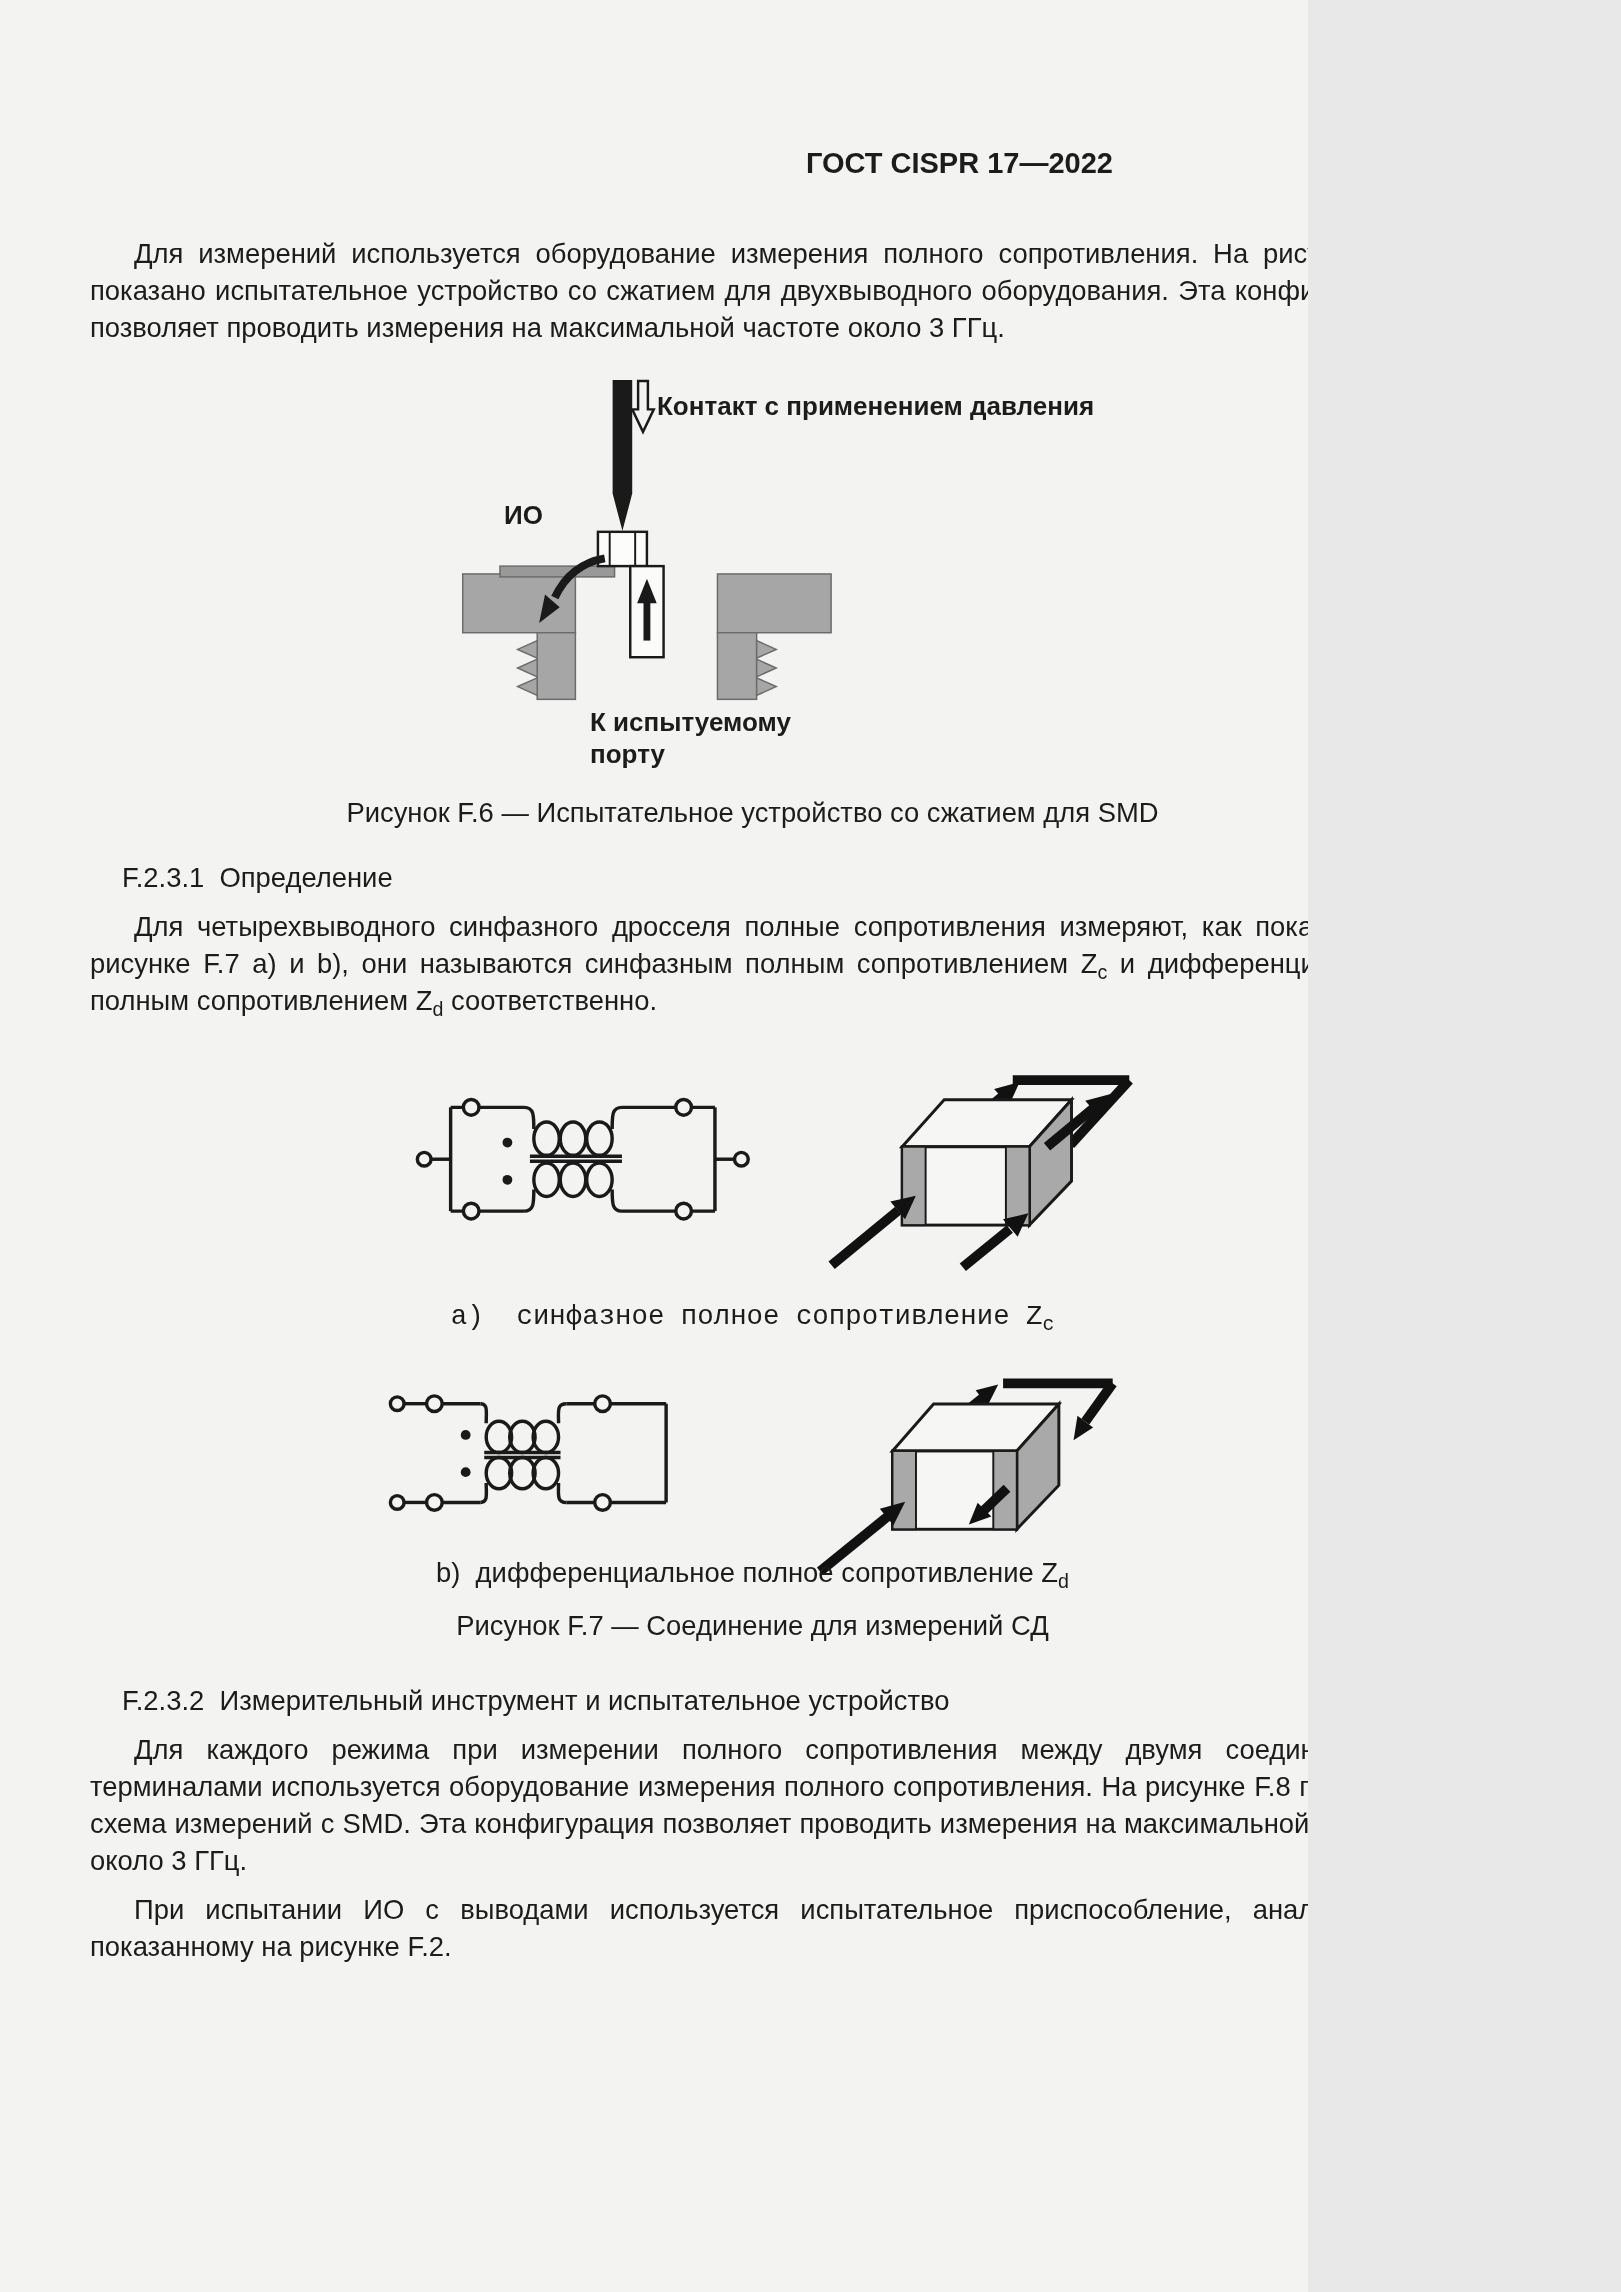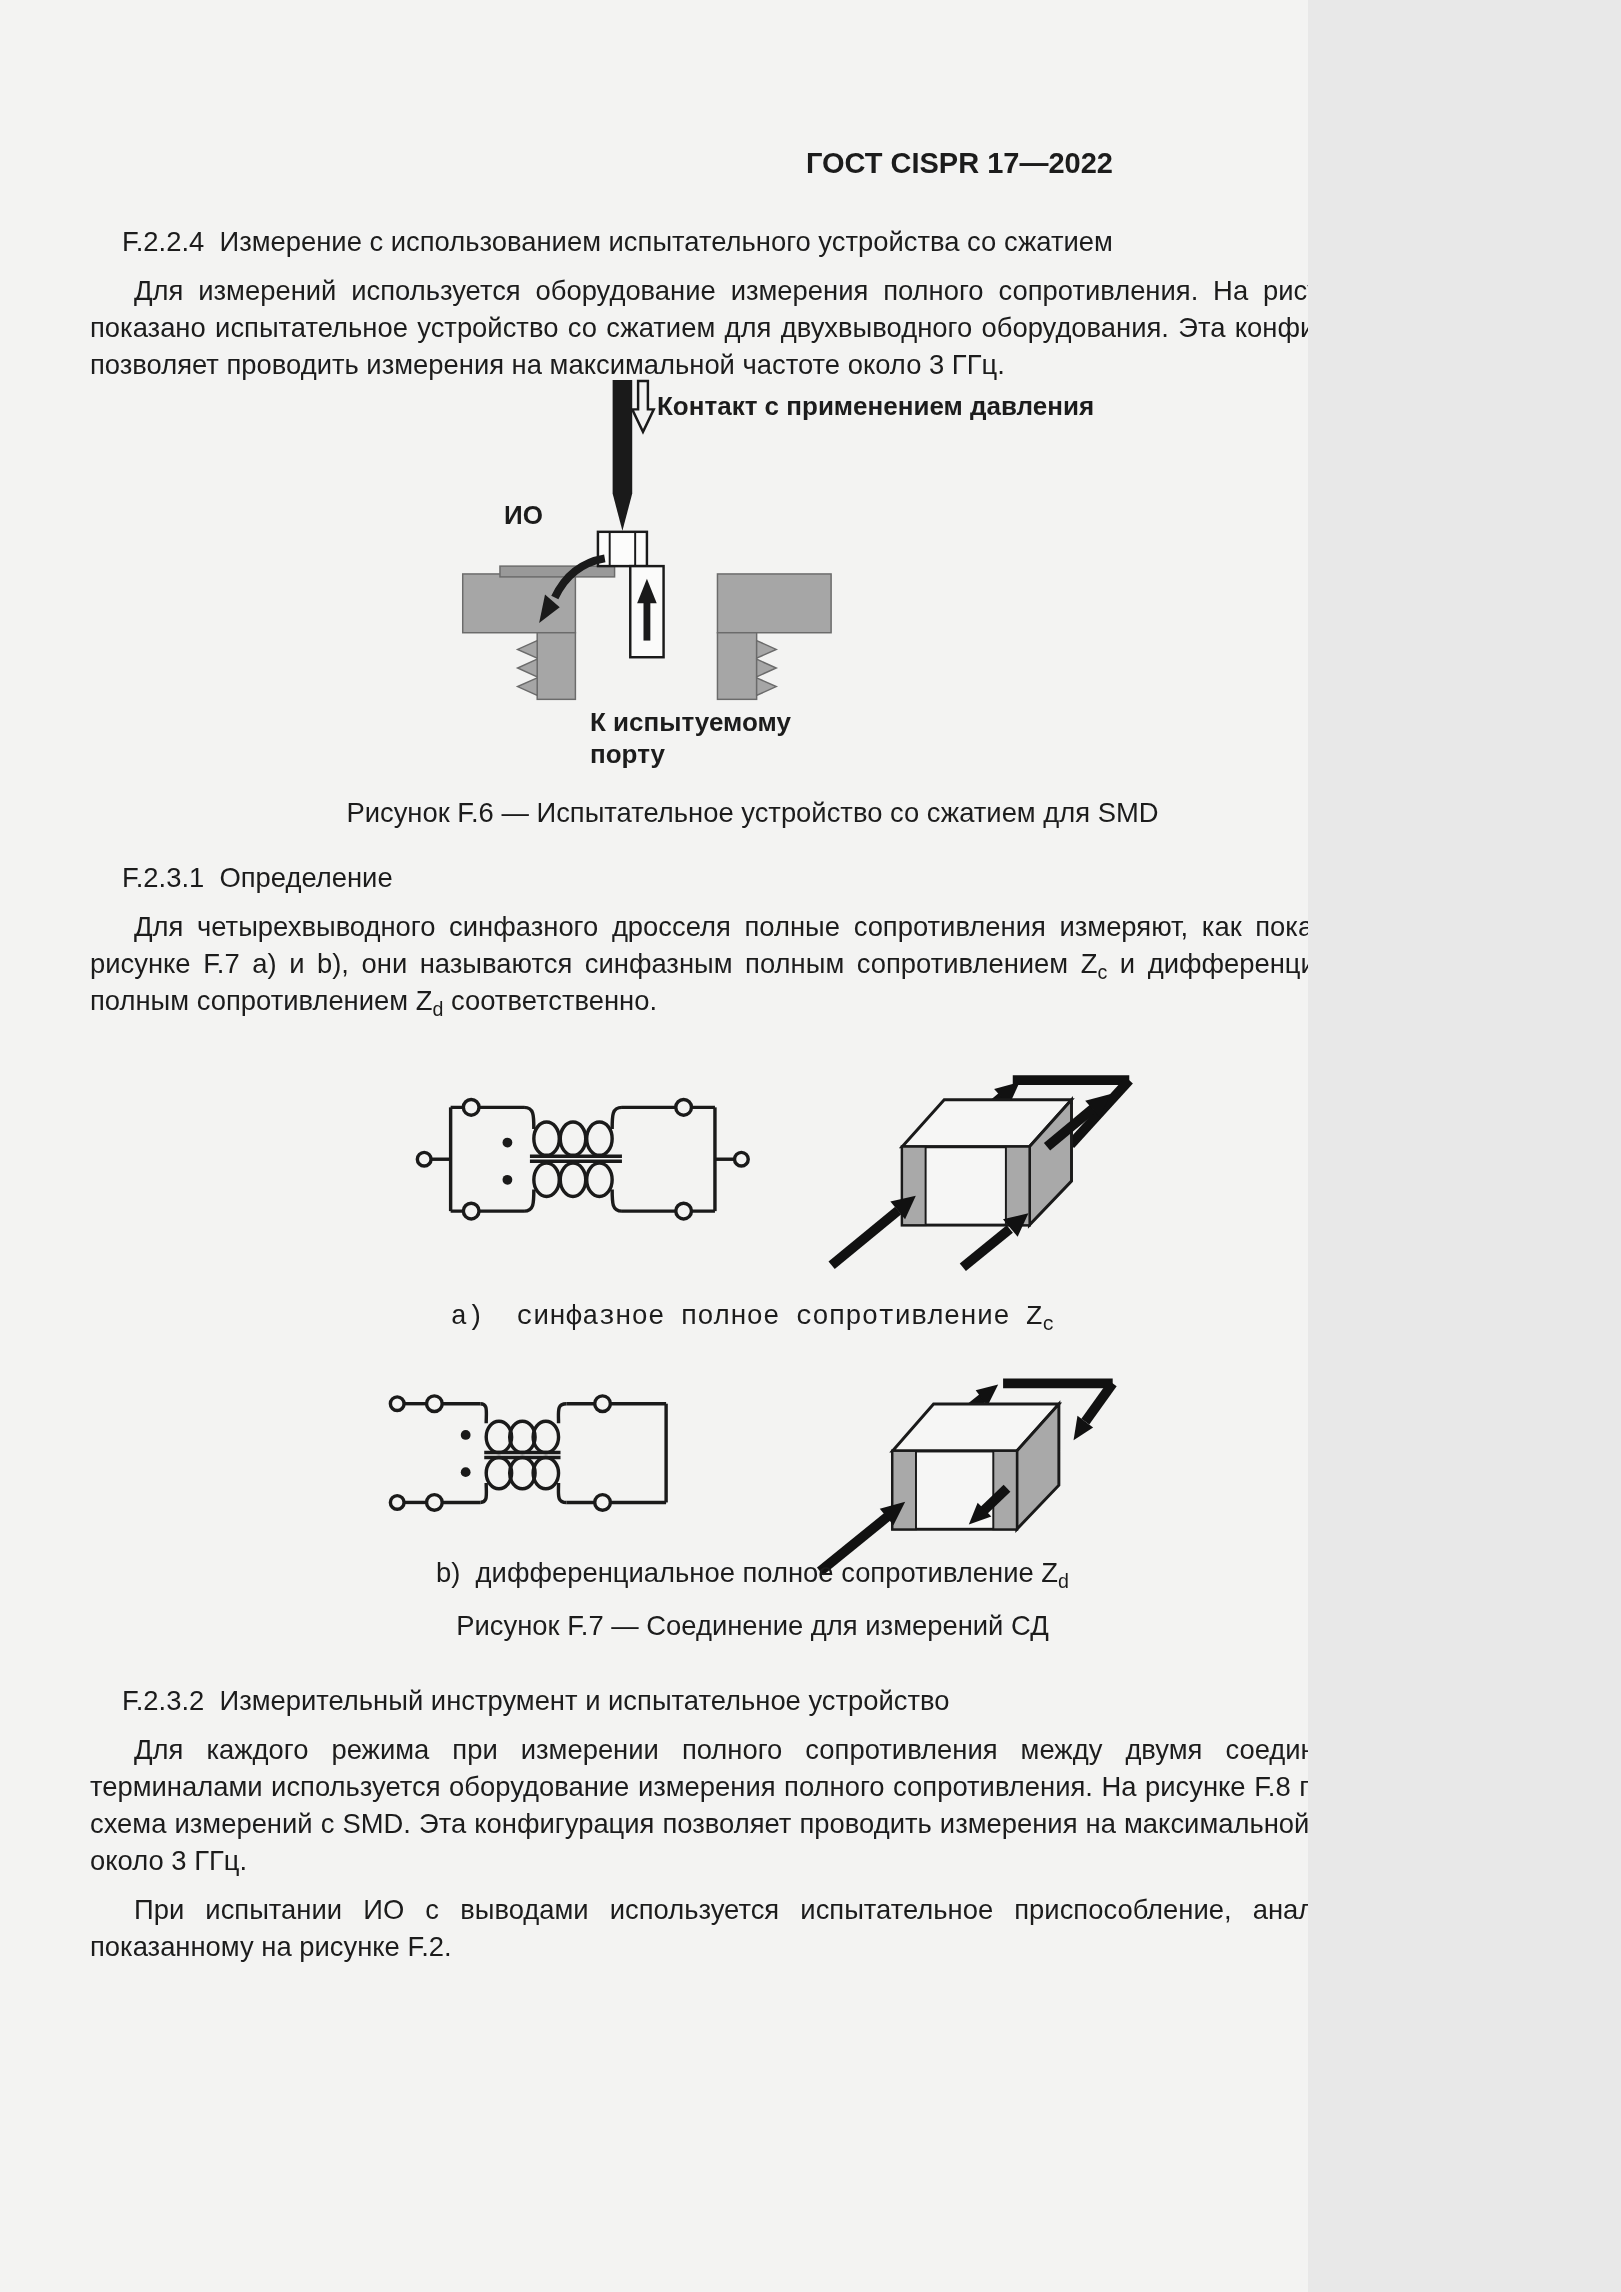--- a/index.html
+++ b/index.html
@@ -33,21 +33,20 @@
   svg{ display:block; }
 </style>
 </head>
 <body>
 
 <div class="page">
 
   <div class="abs hdr" style="top:147px; right:195px;">ГОСТ CISPR 17—2022</div>
 
   <div class="abs col" style="left:78px; top:223px;">
-    <p class="line">F.2.2.4&nbsp;&nbsp;Измерение с использованием испытательного устройства со сжатием</p>
     <p class="body">Для измерений используется оборудование измерения полного сопротивления. На рисунке F.6 показано испытательное устройство со сжатием для двухвыводного оборудования. Эта конфигурация позволяет проводить измерения на максимальной частоте около 3 ГГц.</p>
   </div>
 
   <svg class="abs" style="left:441px; top:378px;" width="549" height="387" viewBox="0 0 560 395">
 
     <g stroke="#6b6b6b" stroke-width="1.5" fill="#a6a6a6">
       <rect x="22" y="200" width="115" height="60"></rect>
       <rect x="282" y="200" width="116" height="60"></rect>
       <rect x="98" y="260" width="39" height="68"></rect>
       <rect x="282" y="260" width="40" height="68"></rect>

